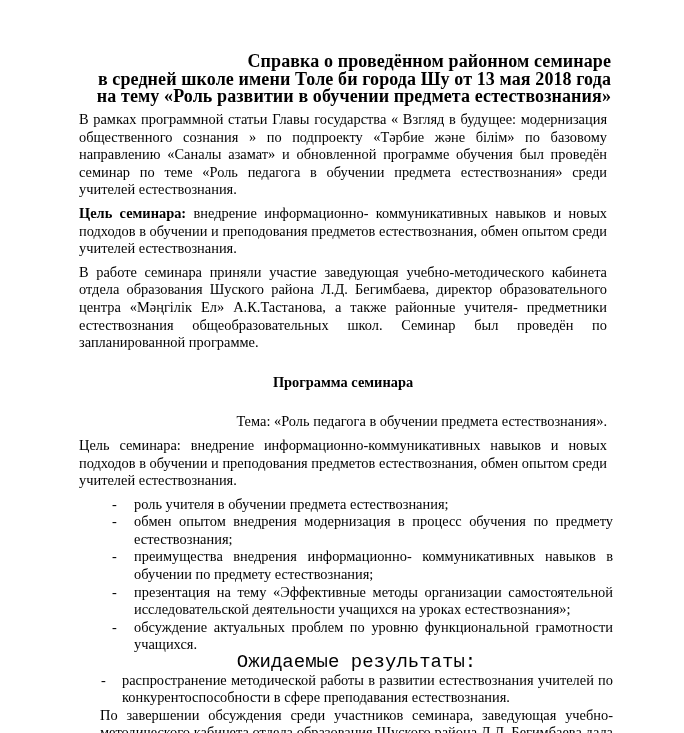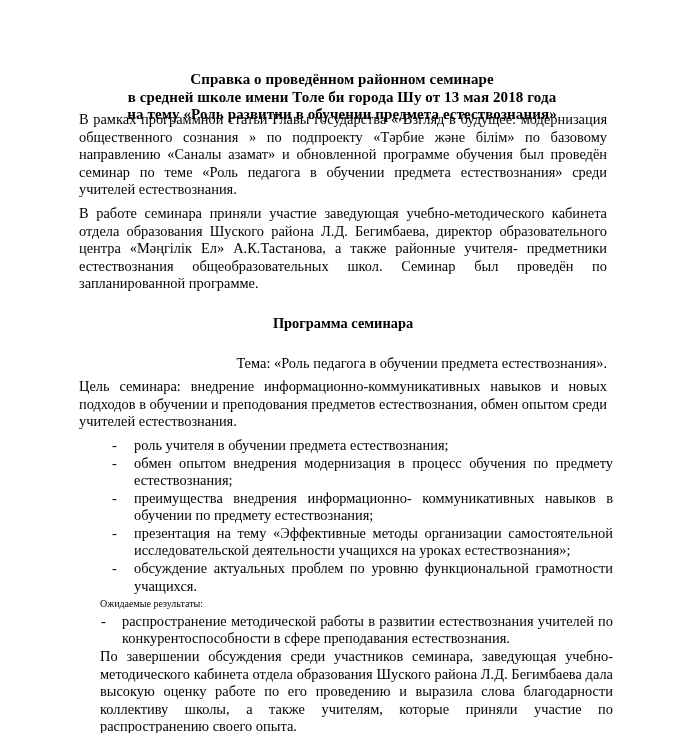--- a/index.html
+++ b/index.html
@@ -21,26 +21,25 @@
     width: 684px;
     height: 733px;
     box-sizing: border-box;
     padding: 0;
   }
   .doc-title {
     position: absolute;
     left: 73px;
     top: 53px;
     width: 538px;
-    text-align: center;
+    text-align: right;
     font-weight: bold;
-    font-size: 15px;
+    font-size: 18px;
     line-height: 17.6px;
     letter-spacing: 0.1px;
-    margin-top: 18px;
   }
   .doc-title .tline {
     display: block;
     white-space: nowrap;
   }
   .body-block {
     position: absolute;
     left: 73px;
     top: 105px;
     width: 540px;
@@ -96,23 +95,24 @@
     padding-left: 0;
   }
   ul.dash-list.level-results li .dash {
     position: absolute;
     left: -21px;
     top: 0;
   }
   .results-head {
     margin: 0;
     margin-left: 27px;
-    font-size: 10px;
+    font-size: 19px;
     line-height: 17.6px;
-    text-align: left;
+    text-align: center;
+    font-family: Liberation Mono, monospace;
   }
   .closing {
     margin: 0;
     margin-left: 27px;
     width: 513px;
     font-size: 14.4px;
     line-height: 17.6px;
     text-align: justify;
     text-justify: inter-word;
   }
@@ -125,20 +125,21 @@
   <div class="doc-title">
     <span class="tline">Справка о проведённом районном семинаре</span>
     <span class="tline">в средней школе имени Толе би города Шу от 13 мая 2018 года</span>
     <span class="tline">на тему «Роль развитии в обучении предмета естествознания»</span>
   </div>
 
   <div class="body-block">
 
     <p class="para">В  рамках программной статьи Главы государства « Взгляд в будущее: модернизация общественного сознания » по подпроекту «Тәрбие  және білім» по базовому направлению «Саналы азамат» и  обновленной программе обучения был проведён семинар по теме «Роль педагога в обучении предмета  естествознания»  среди учителей естествознания.</p>
 
+    <p class="para"><span class="lead">Цель семинара:</span><span> внедрение информационно- коммуникативных навыков и новых подходов в обучении и преподования предметов естествознания,  обмен опытом среди учителей естествознания.</span></p>
 
     <p class="para">В работе семинара приняли участие заведующая  учебно-методического  кабинета отдела образования Шуского района Л.Д. Бегимбаева, директор образовательного  центра «Мәңгілік Ел» А.К.Тастанова,  а также  районные учителя- предметники естествознания общеобразовательных  школ. Семинар был проведён  по запланированной программе.</p>
 
     <h2 class="section-heading">Программа семинара</h2>
 
     <div class="program-block">
 
       <p class="para"><span>Тема:</span><span> «Роль педагога в обучении предмета естествознания».</span></p>
 
       <p class="para" style="text-align:justify;"><span>Цель семинара:</span><span> внедрение информационно-коммуникативных навыков и новых подходов в обучении и преподования предметов естествознания,  обмен опытом  среди учителей естествознания.</span></p>

